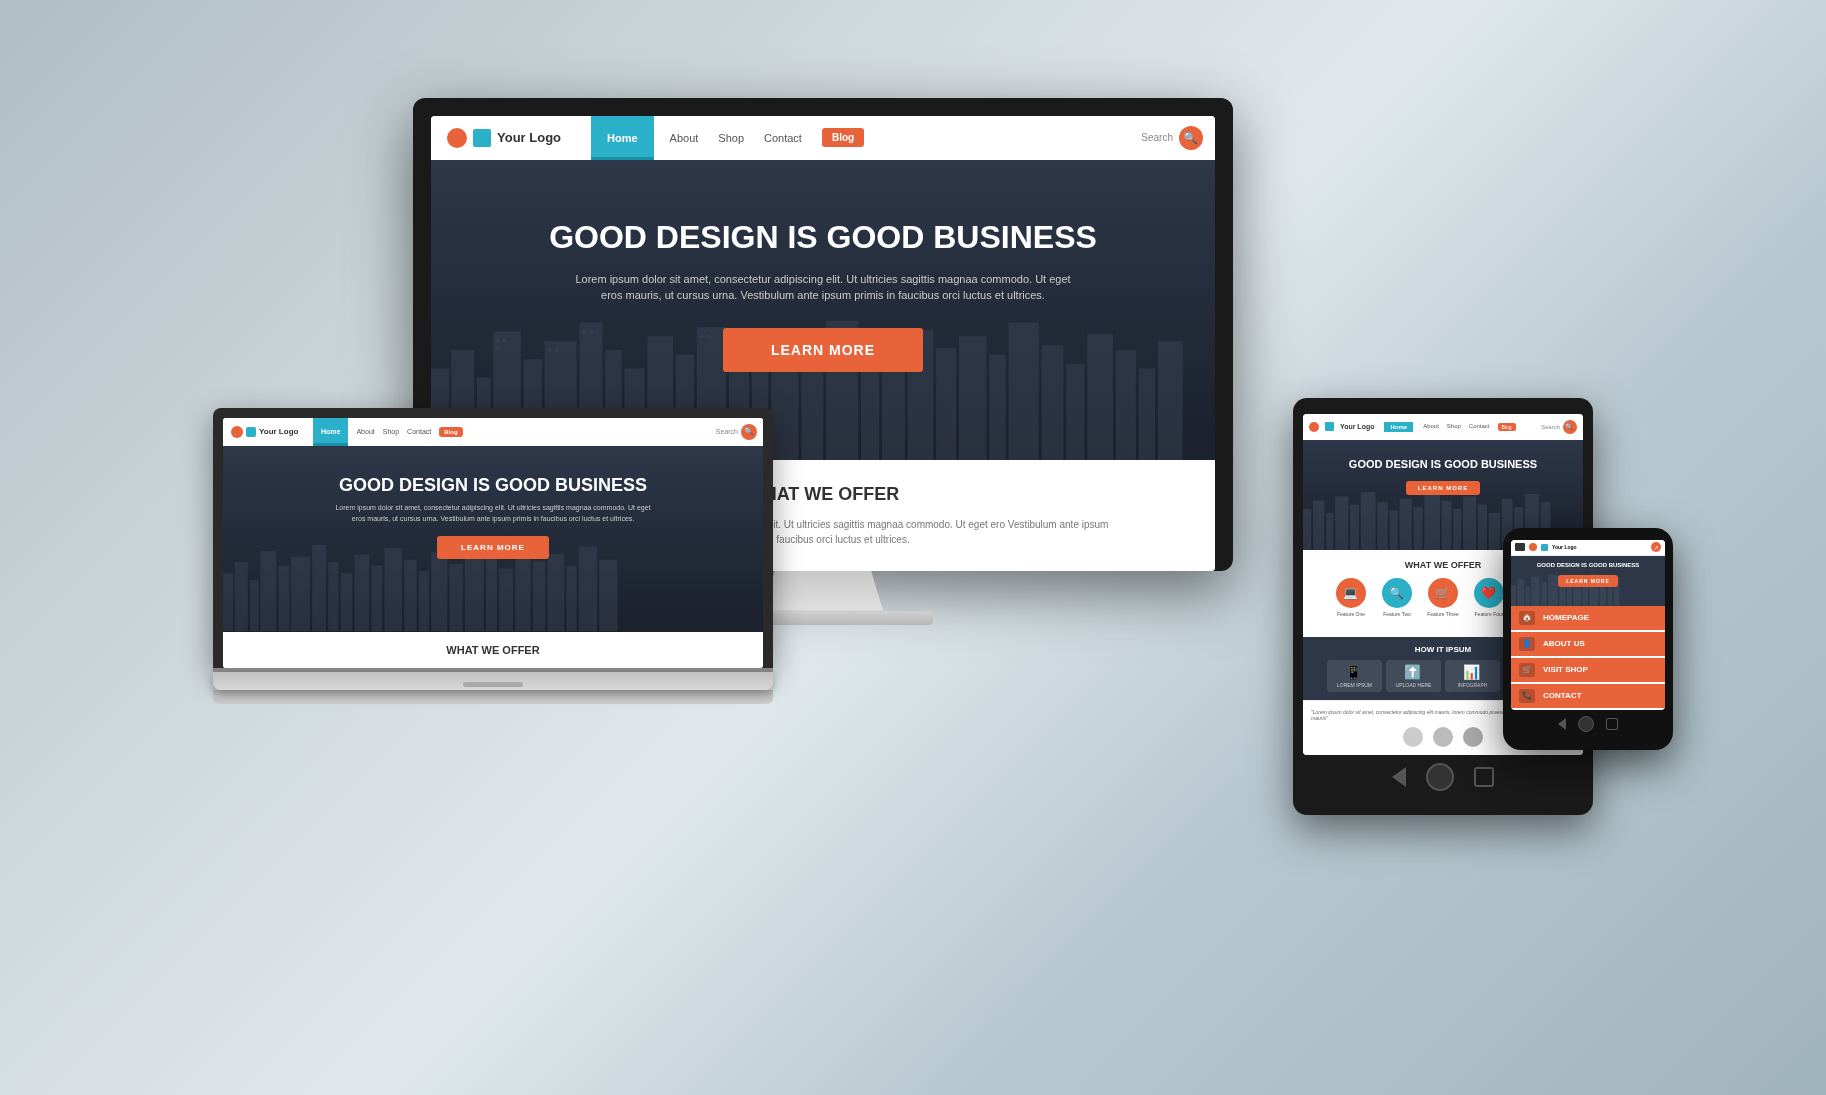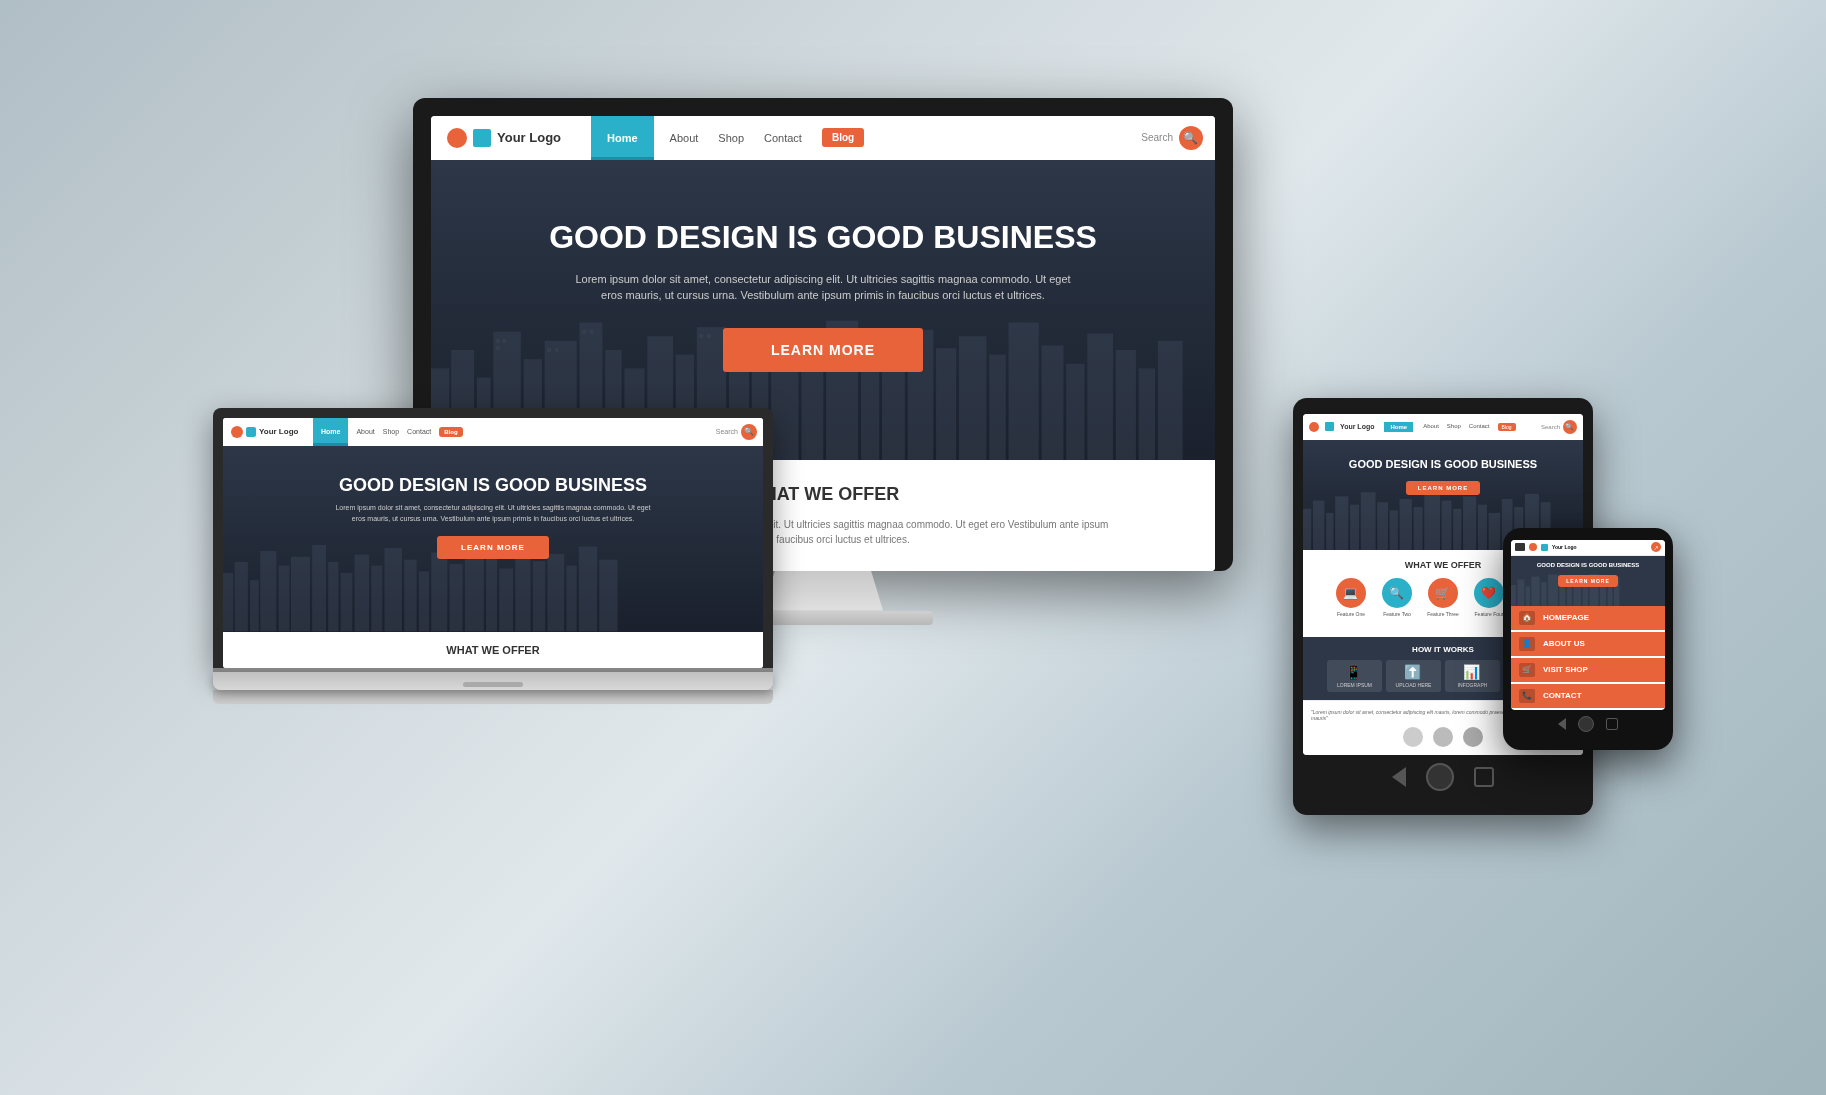--- a/index.html
+++ b/index.html
@@ -677,21 +677,21 @@
               <div style="font-size: 5px; color: #555;">Feature Four</div>
             </div>
             <div style="width: 40px; text-align: center;">
               <div style="width: 30px; height: 30px; border-radius: 50%; background: #e8623a; margin: 0 auto 3px; display: flex; align-items: center; justify-content: center; font-size: 12px;">⭐</div>
               <div style="font-size: 5px; color: #555;">Feature Five</div>
             </div>
           </div>
         </div>
 
         <div style="background: #2d3748; padding: 8px;">
-          <h2 style="font-size: 8px; font-weight: bold; color: #fff; text-align: center; margin-bottom: 6px;">HOW IT WORKS</h2>
+          <h2 style="font-size: 8px; font-weight: bold; color: #fff; text-align: center; margin-bottom: 6px;">HOW IT IPSUM</h2>
           <div style="display: flex; gap: 4px; justify-content: center;">
             <div style="background: rgba(255,255,255,0.1); border-radius: 3px; padding: 4px; width: 55px; text-align: center;">
               <div style="font-size: 14px; margin-bottom: 2px;">📱</div>
               <div style="font-size: 5px; color: #ccc;">LOREM IPSUM</div>
             </div>
             <div style="background: rgba(255,255,255,0.1); border-radius: 3px; padding: 4px; width: 55px; text-align: center;">
               <div style="font-size: 14px; margin-bottom: 2px;">⬆️</div>
               <div style="font-size: 5px; color: #ccc;">UPLOAD HERE</div>
             </div>
             <div style="background: rgba(255,255,255,0.1); border-radius: 3px; padding: 4px; width: 55px; text-align: center;">

